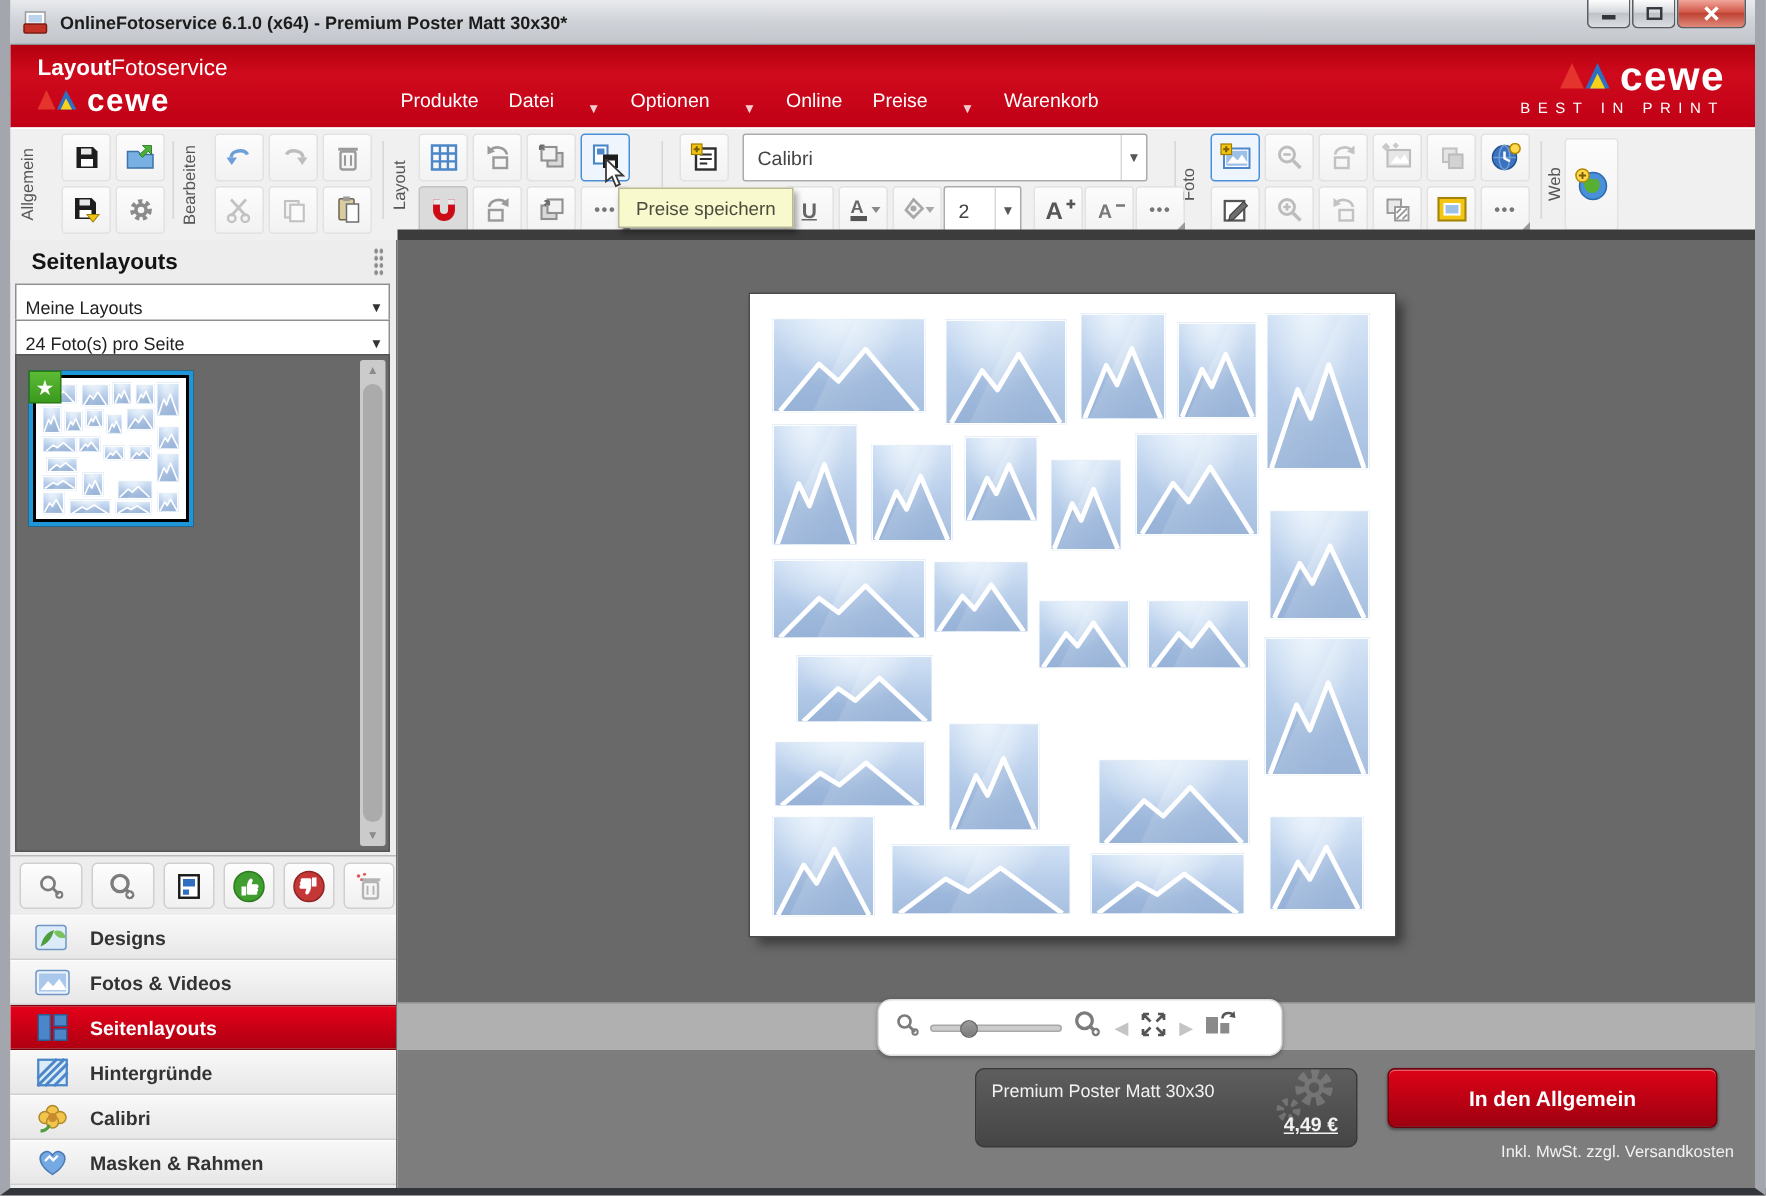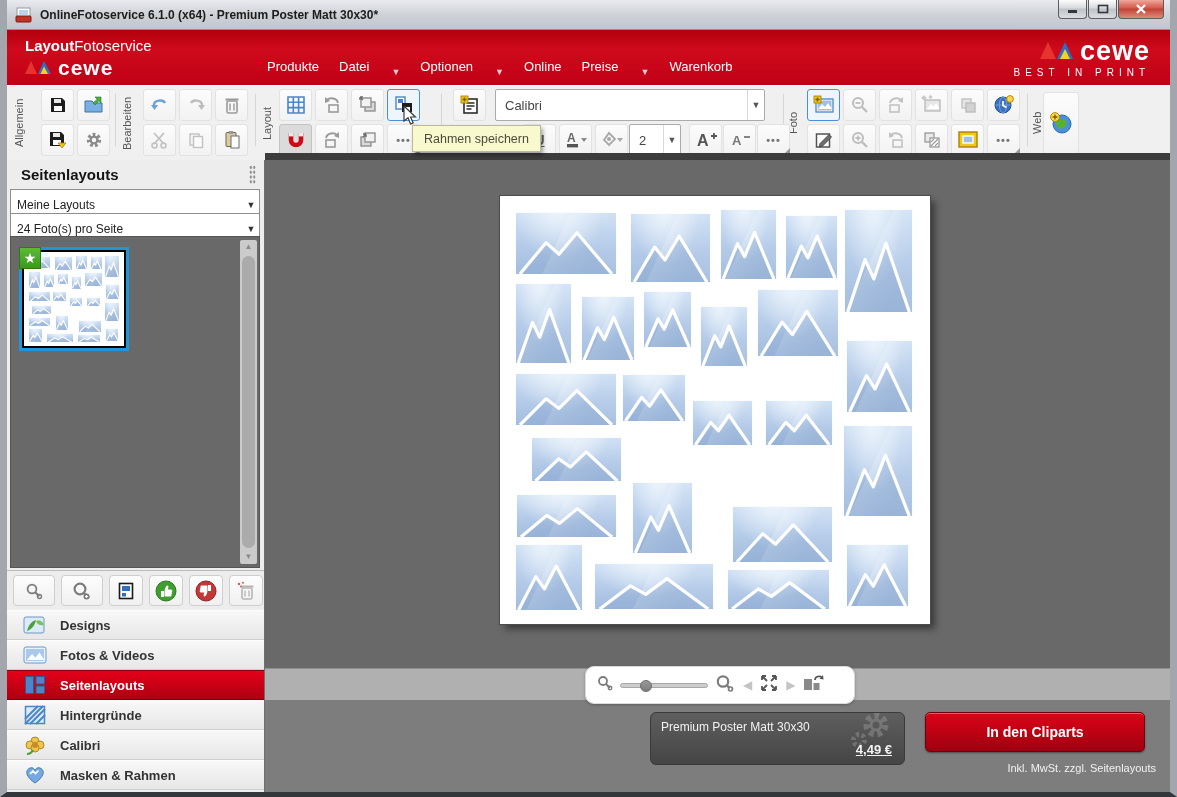--- a/index.html
+++ b/index.html
@@ -445,21 +445,21 @@
           <circle cx="13" cy="13" r="9" fill="#4a90d9" stroke="#2a6bb0"></circle>
           <path d="M7 9 c3-3 6 1 9-1 2 3 2 7-1 9 -4 2-9-1-8-8z" fill="#58b033"></path>
           <circle cx="6" cy="6" r="4.4" fill="#ffd74d" stroke="#b08a00"></circle>
           <path d="M6 3.6 v4.8 M3.6 6 h4.8" stroke="#7a5e00" stroke-width="1.3"></path>
         </svg>
       </div>
 
     <div class="cursor"><svg width="15" height="21">
           <path d="M1 0 L1 15 L5 11.8 L7.6 18 L10.2 16.9 L7.6 11 L12.4 11 Z" fill="#fff" stroke="#3a3a3a" stroke-width="1.2"></path>
         </svg></div>
-    <div class="tooltip">Rahmen speichern</div>
+    <div class="tooltip">Preise speichern</div>
   </div>
 
   <div class="bodyrow">
 
     <aside class="sidebar">
       <div class="sb-head">
         <span>Seitenlayouts</span>
         <span class="grip"></span>
       </div>
       <div class="sb-dd" style="top:29px">
@@ -924,18 +924,18 @@
       <div class="footer">
         <div class="pricebox">
           <span class="pgear"><svg width="46" height="46">
                 <circle cx="26" cy="18" r="9" fill="none" stroke="#8e8e8e" stroke-width="7" stroke-dasharray="4.5 3.6"></circle>
                 <circle cx="26" cy="18" r="5" fill="none" stroke="#8e8e8e" stroke-width="3"></circle>
                 <circle cx="9" cy="33" r="5.5" fill="none" stroke="#8e8e8e" stroke-width="5" stroke-dasharray="3 2.6"></circle>
               </svg></span>
           <span class="pname">Premium Poster Matt 30x30</span>
           <span class="pprice">4,49 €</span>
         </div>
-        <div class="cartbtn">In den Cliparts</div>
-        <div class="taxnote">Inkl. MwSt. zzgl. Seitenlayouts</div>
+        <div class="cartbtn">In den Allgemein</div>
+        <div class="taxnote">Inkl. MwSt. zzgl. Versandkosten</div>
       </div>
     </div>
   </div>
 </div>
 
 </body></html>

